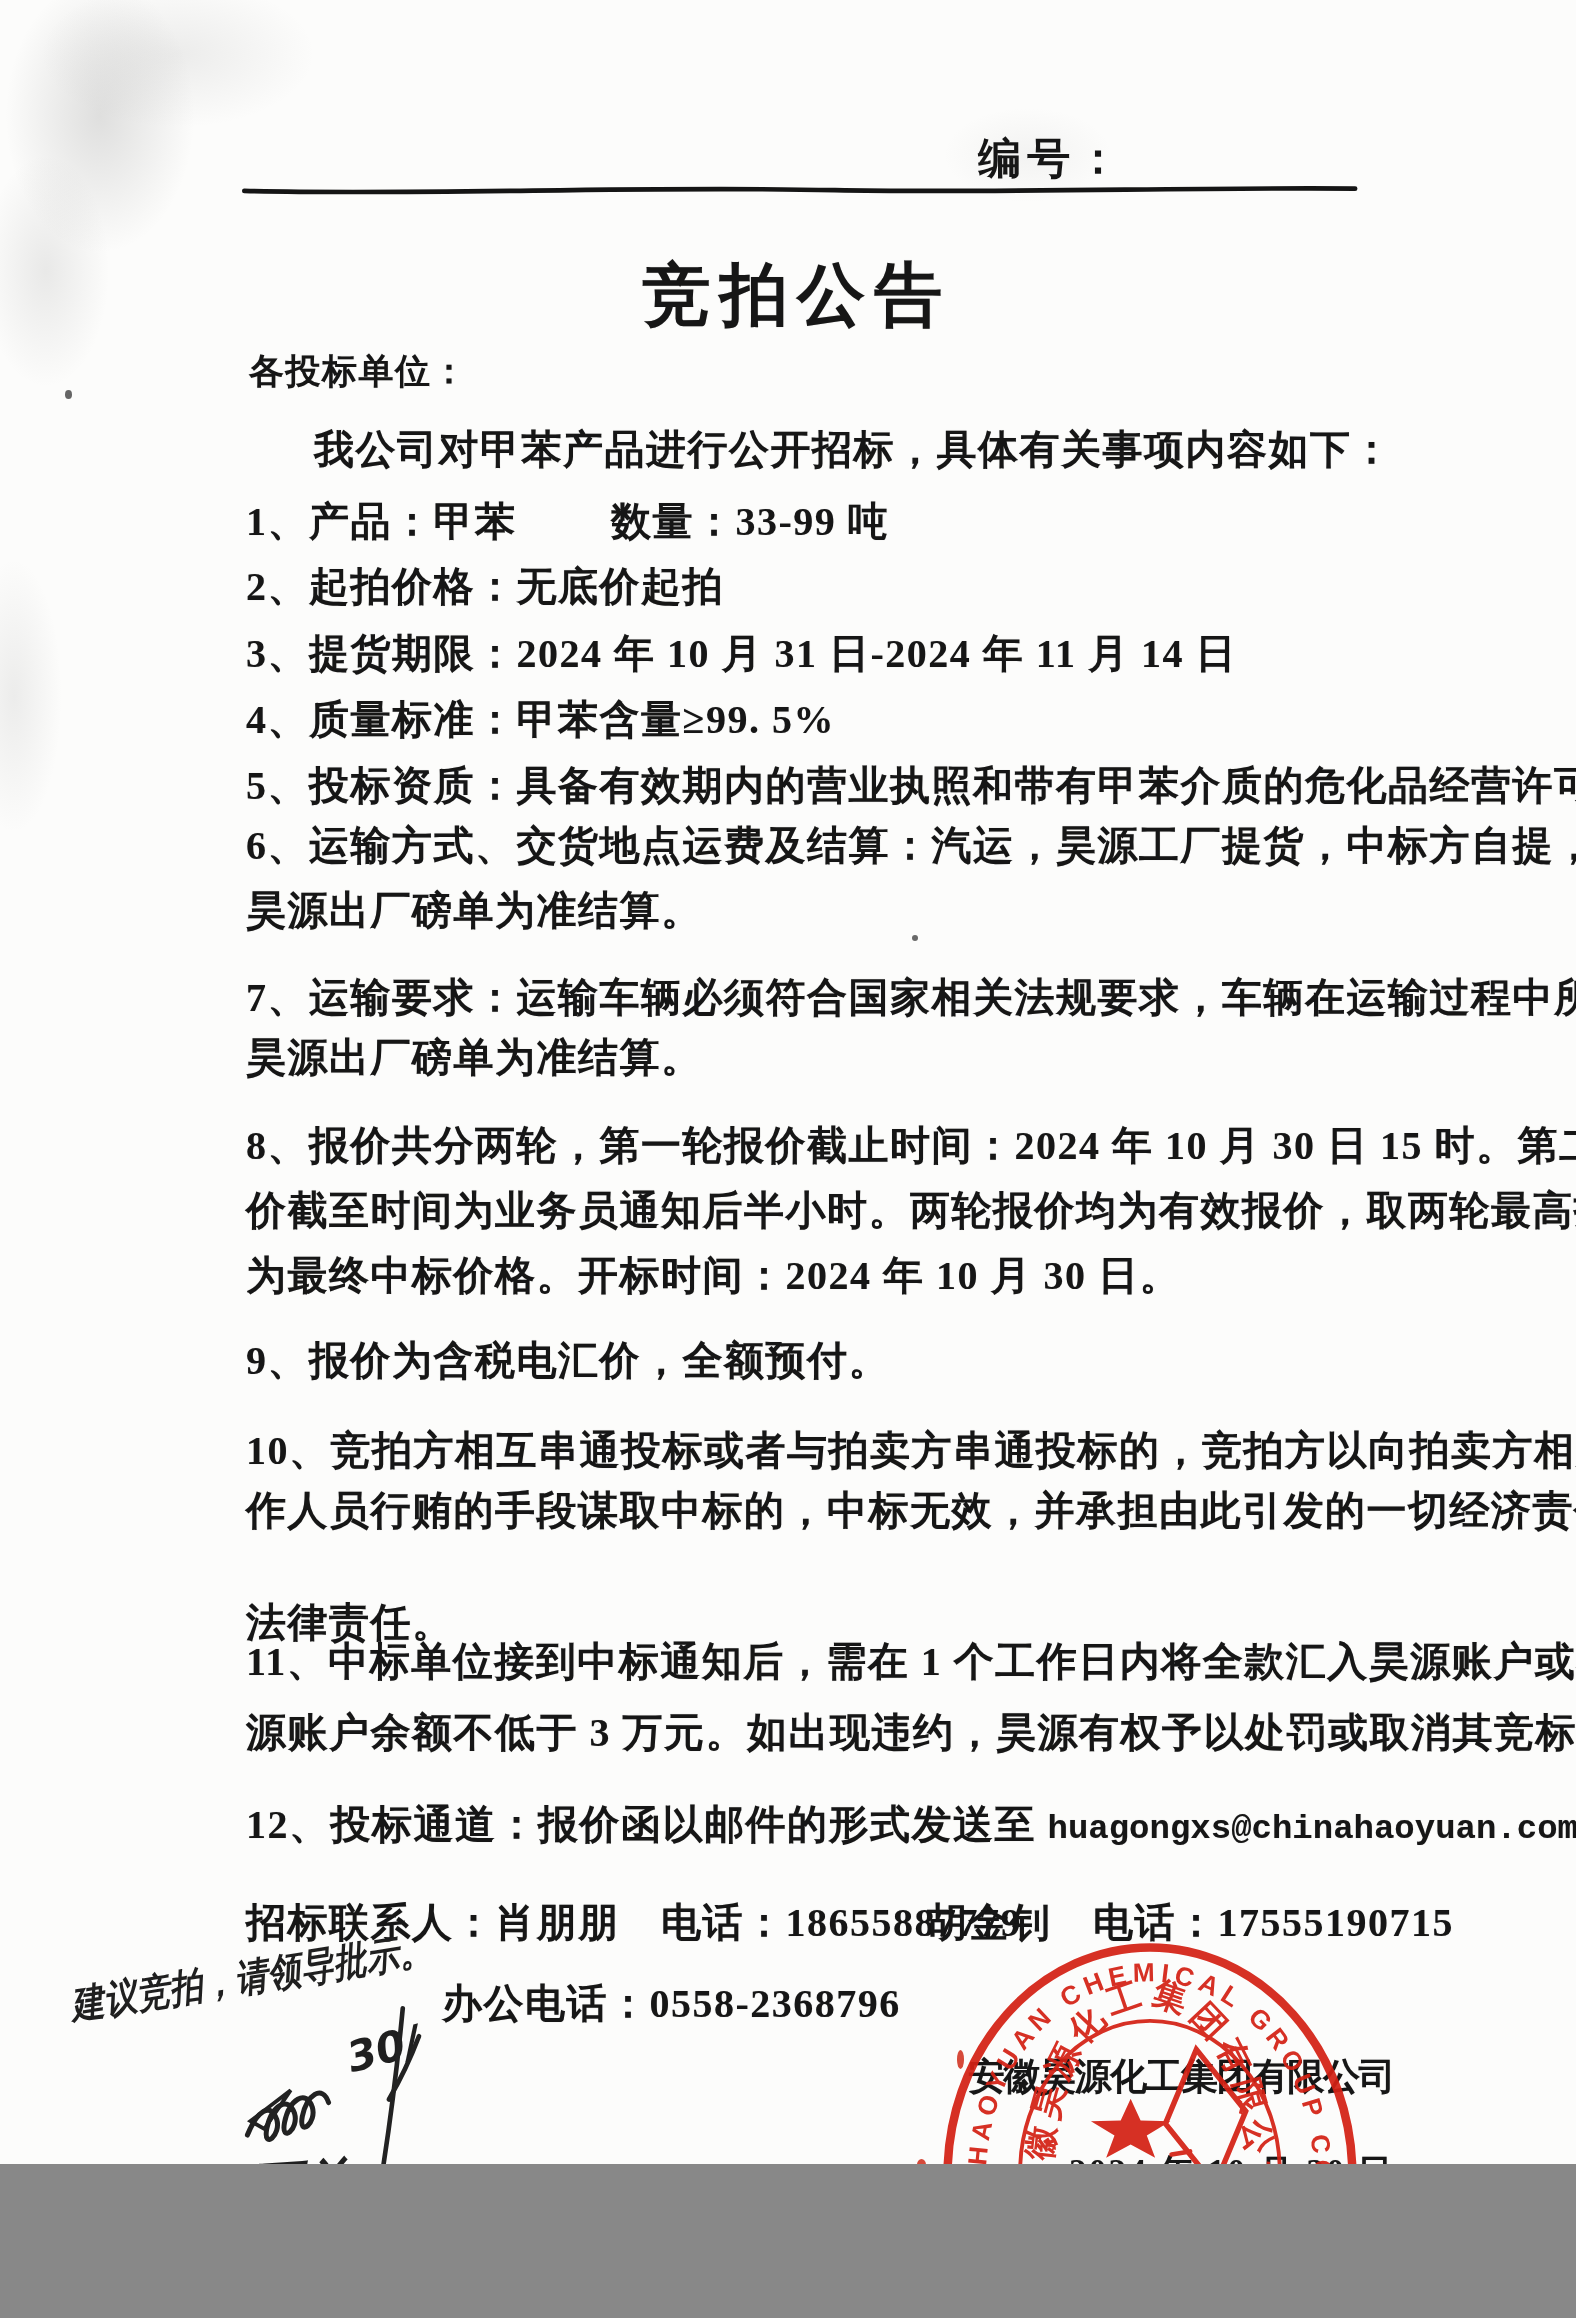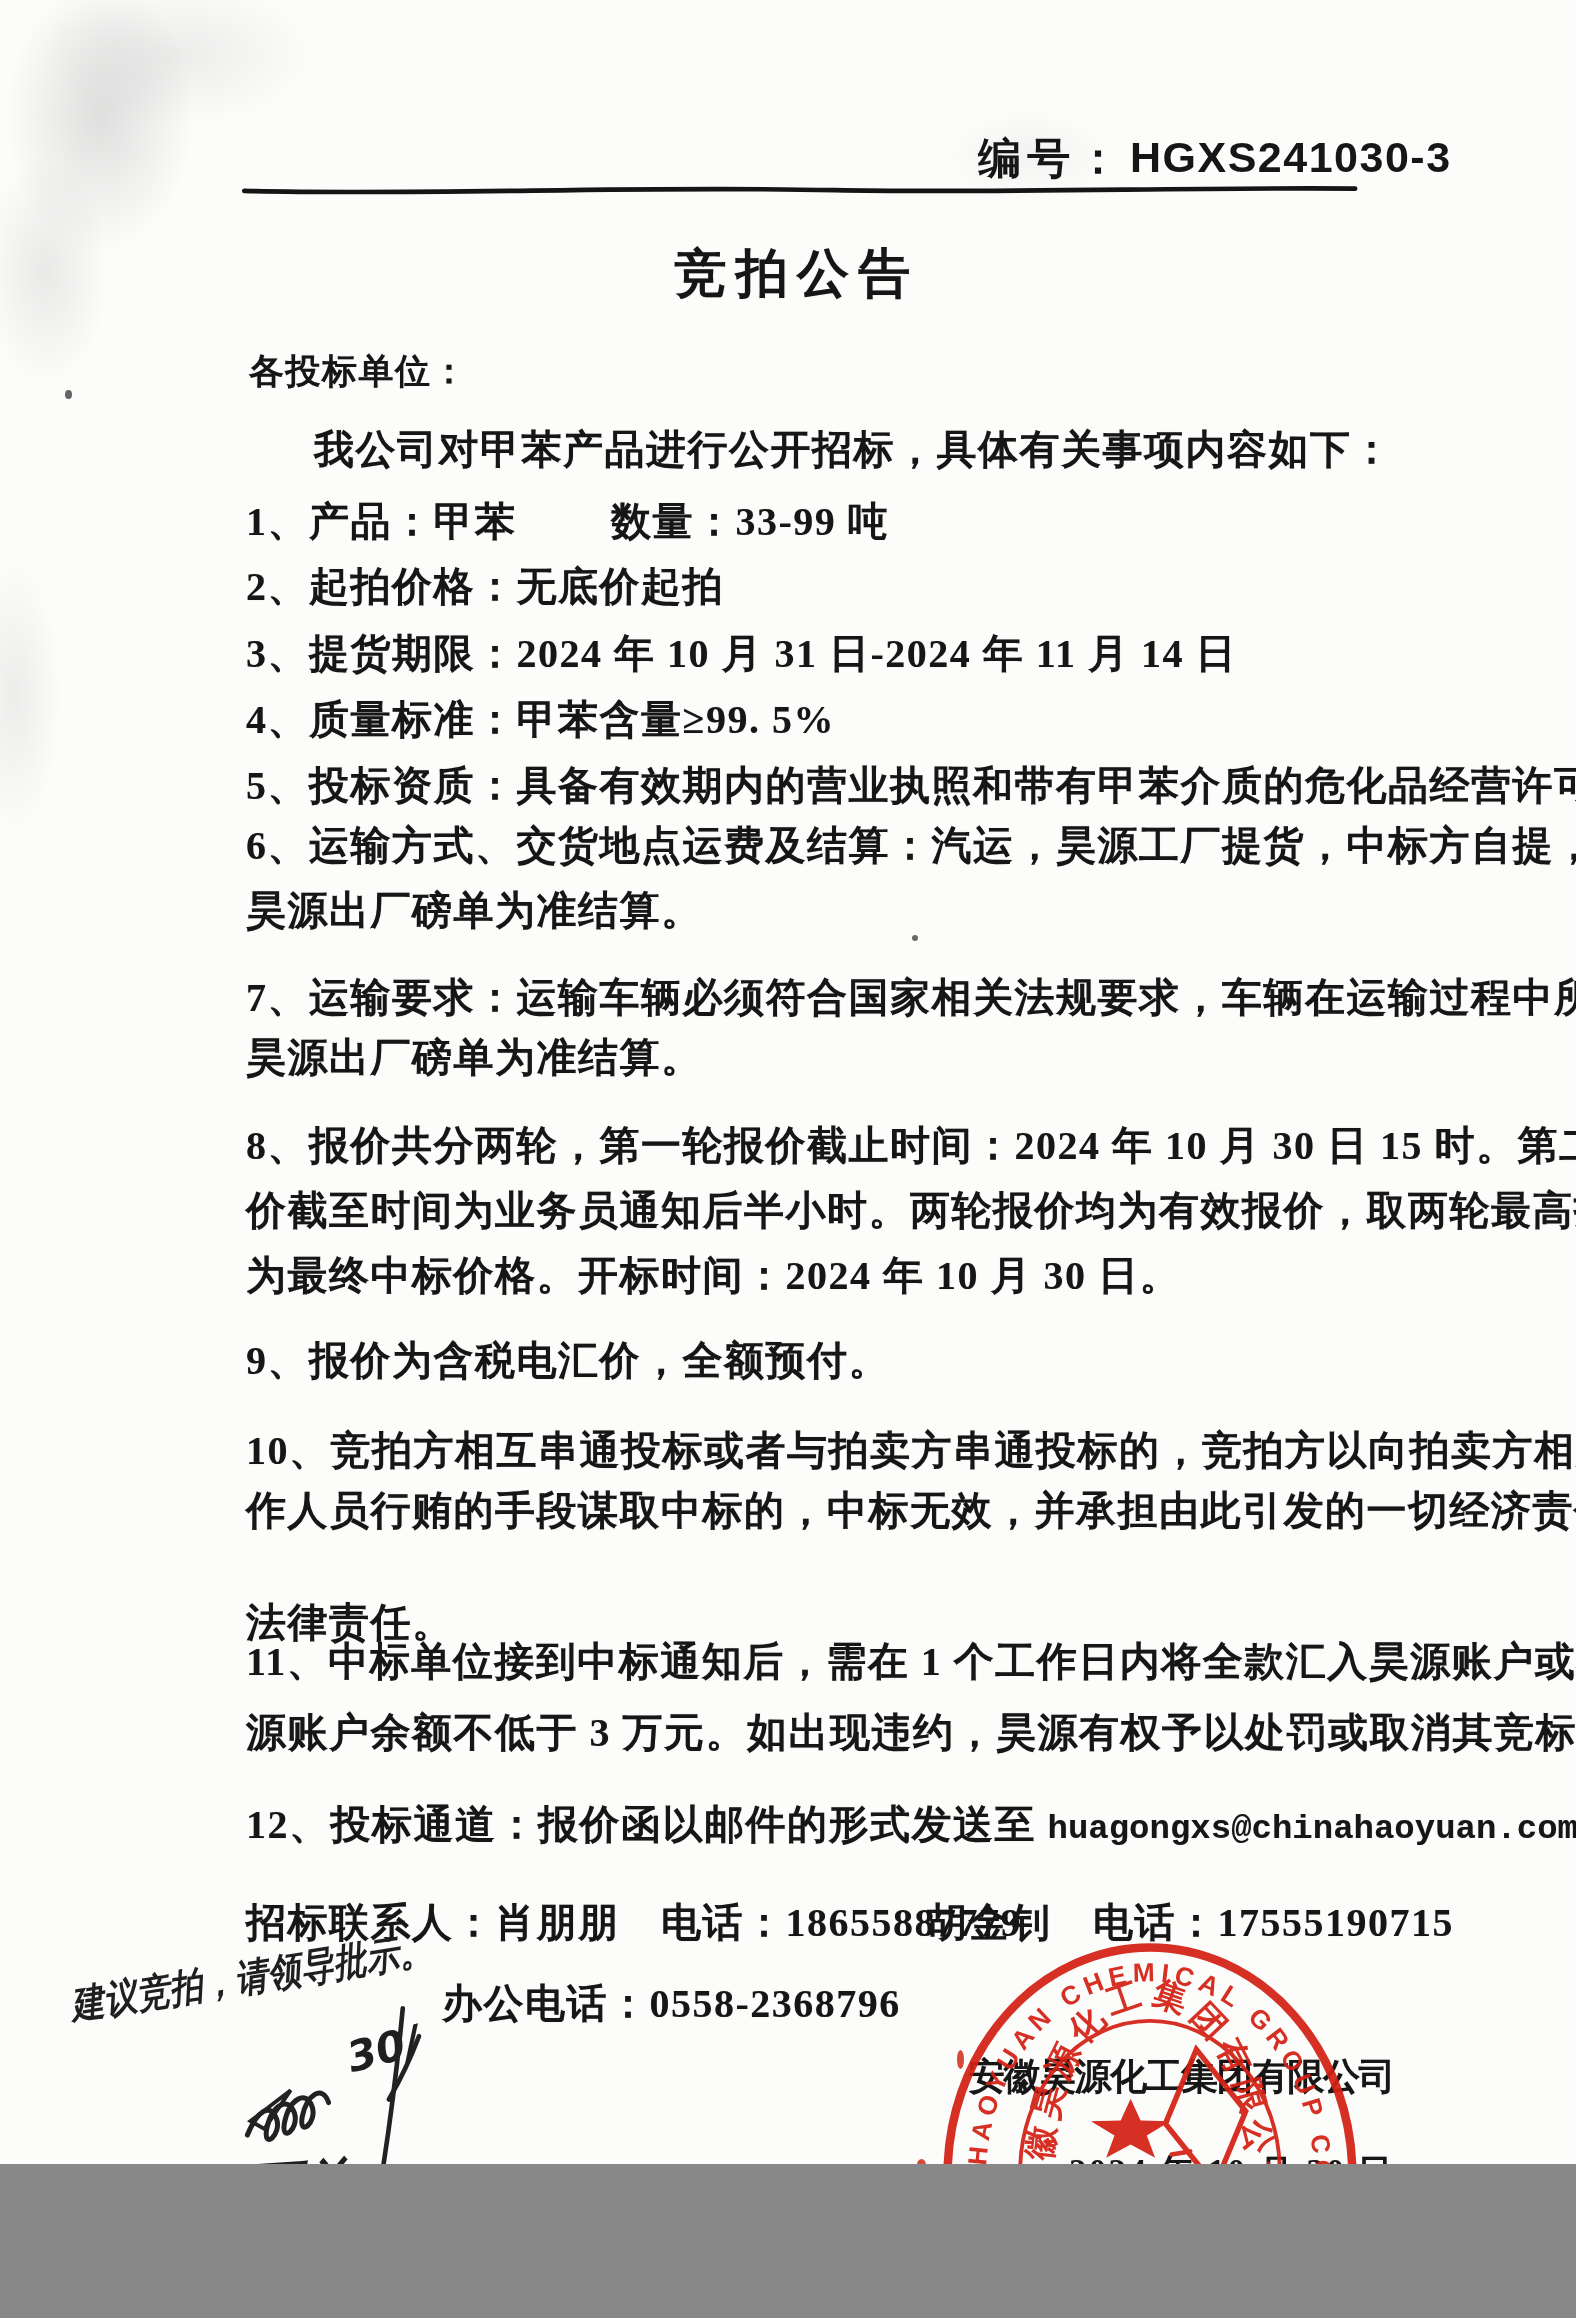--- a/index.html
+++ b/index.html
@@ -12,39 +12,38 @@
       radial-gradient(124px 70px at 1028px 155px, rgba(130,130,130,.08), transparent 68%),
       radial-gradient(170px 93px at 402px 2280px, rgba(120,120,120,.07), transparent 68%),
       #fcfcfb;
     font-family:"Liberation Serif","DejaVu Serif",serif;}
   .pline{position:absolute;font-weight:700;font-size:40px;line-height:1.16;letter-spacing:1.5px;
     white-space:pre;color:#161616;text-shadow:0 0 0.8px rgba(0,0,0,.30);}
   .greet{font-size:35px;}
   .overlay{letter-spacing:-1.5px;font-size:37px;}
   .date-overlay{letter-spacing:2.3px;font-size:35px;margin-left:29px;}
   .mono{font-family:"Liberation Mono","DejaVu Sans Mono",monospace;font-size:34px;font-weight:700;letter-spacing:0;}
-  .doc-title{position:absolute;left:797px;top:239px;transform:translateX(-50%);
-    font-weight:700;font-size:52px;letter-spacing:9.3px;white-space:pre;text-shadow:0 0 0.8px rgba(0,0,0,.35);}
+  .doc-title{position:absolute;left:797px;top:250px;transform:translateX(-50%);
+    font-weight:700;font-size:68px;letter-spacing:9.3px;white-space:pre;text-shadow:0 0 0.8px rgba(0,0,0,.35);}
   .hdr-label{position:absolute;left:978px;top:130px;font:700 43px "Liberation Sans","DejaVu Sans",sans-serif;letter-spacing:6.2px;white-space:pre;}
   .hdr-value{position:absolute;left:1130px;top:133px;font:700 43px "Liberation Sans","DejaVu Sans",sans-serif;letter-spacing:1.5px;white-space:pre;}
   .hw{position:absolute;font-style:italic;font-weight:600;color:#1f1f1f;white-space:pre;
     font-family:"DejaVu Sans","Liberation Sans",sans-serif;transform-origin:left center;}
   .layer{position:absolute;left:0;top:0;pointer-events:none;}
   .artifact-dot{position:absolute;border-radius:50%;}
   .stamp-svg{position:absolute;left:912px;top:1932px;opacity:.93;}
   .stamp-latin{font:700 34px "Liberation Sans","DejaVu Sans",sans-serif;letter-spacing:7px;fill:#d42114;}
   .stamp-cn{font:700 44px "Liberation Serif","DejaVu Serif",serif;letter-spacing:8px;fill:#d42114;}
 </style>
 </head>
 <body>
 
 <div class="page">
 
   <div class="hdr-label">编号：</div>
-  <div class="hdr-value">HGXS241030-3</div>
 
   <div class="doc-title">竞拍公告</div>
 
   <div id="lines-root">
       <div class="pline greet" style="left: 249px; top: 352px;">各投标单位：</div>
       <div class="pline" style="left: 314px; top: 427px;">我公司对甲苯产品进行公开招标，具体有关事项内容如下：</div>
       <div class="pline" style="left: 246px; top: 499px;">1、产品：甲苯　　 数量：33-99 吨</div>
       <div class="pline" style="left: 246px; top: 564px;">2、起拍价格：无底价起拍</div>
       <div class="pline" style="left: 246px; top: 631px;">3、提货期限：2024 年 10 月 31 日-2024 年 11 月 14 日</div>
       <div class="pline" style="left: 246px; top: 697px;">4、质量标准：甲苯含量≥99. 5%</div>

